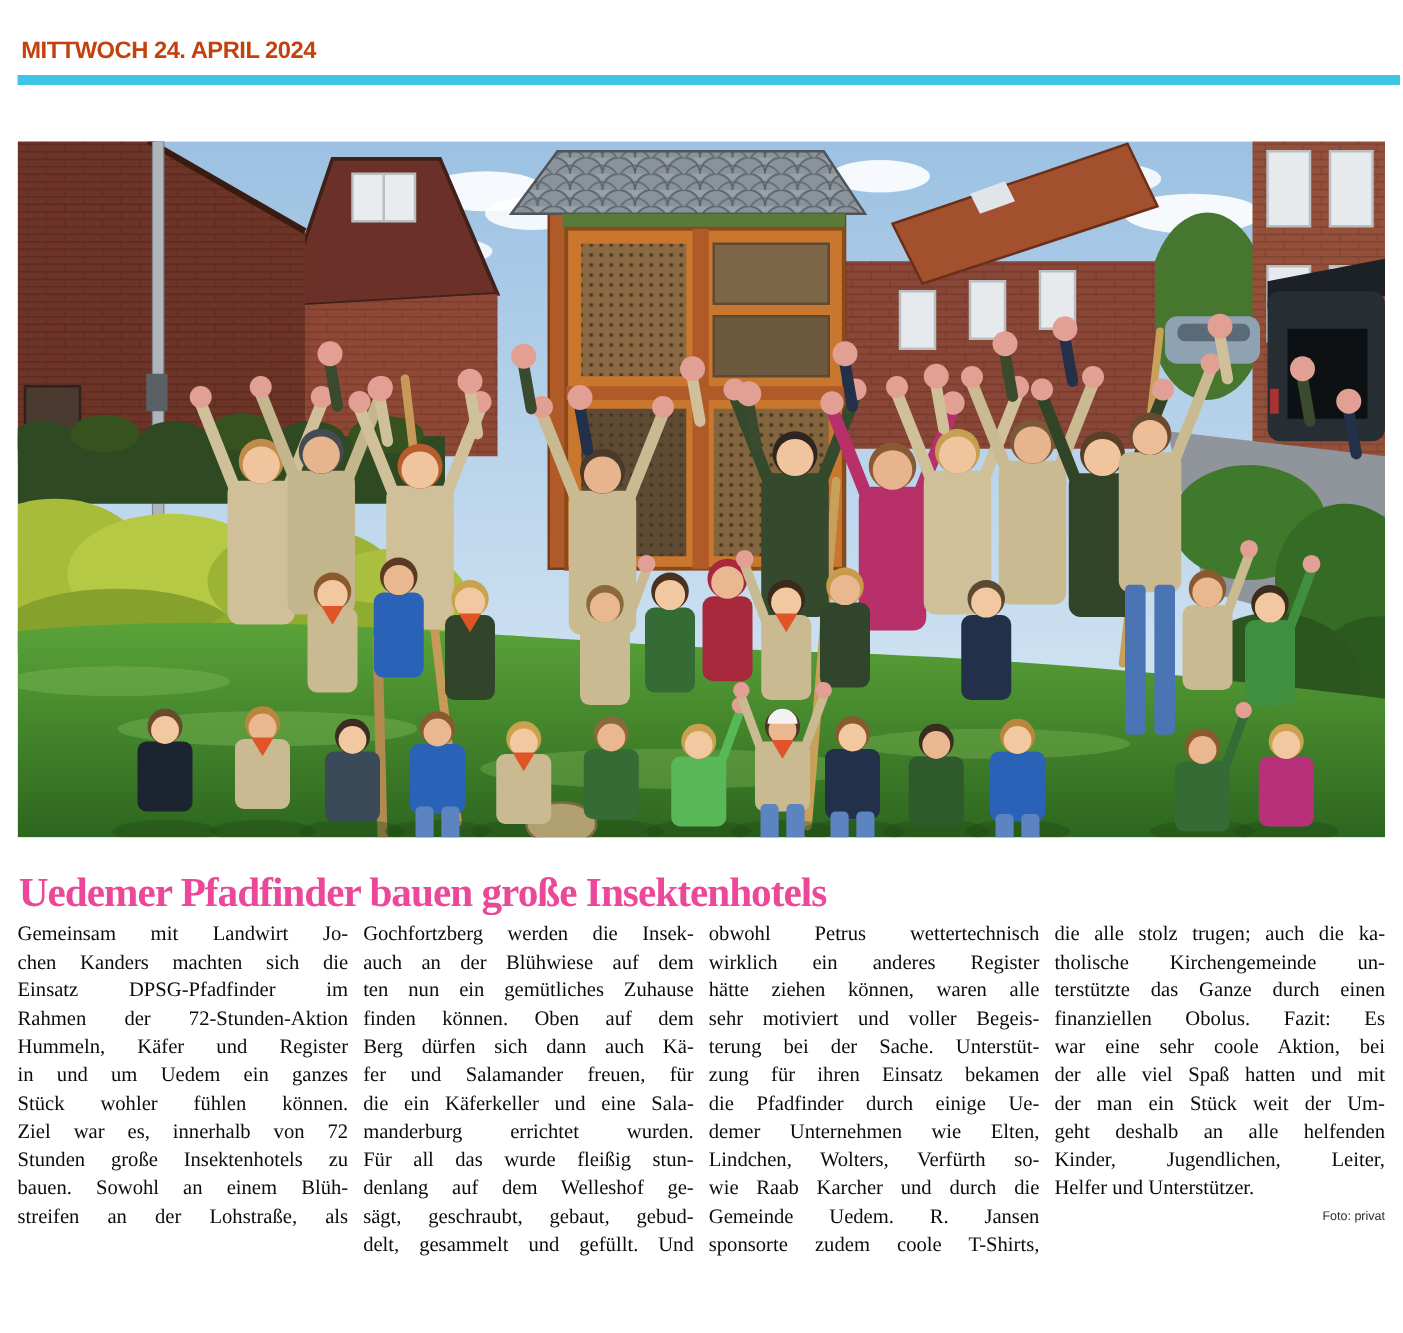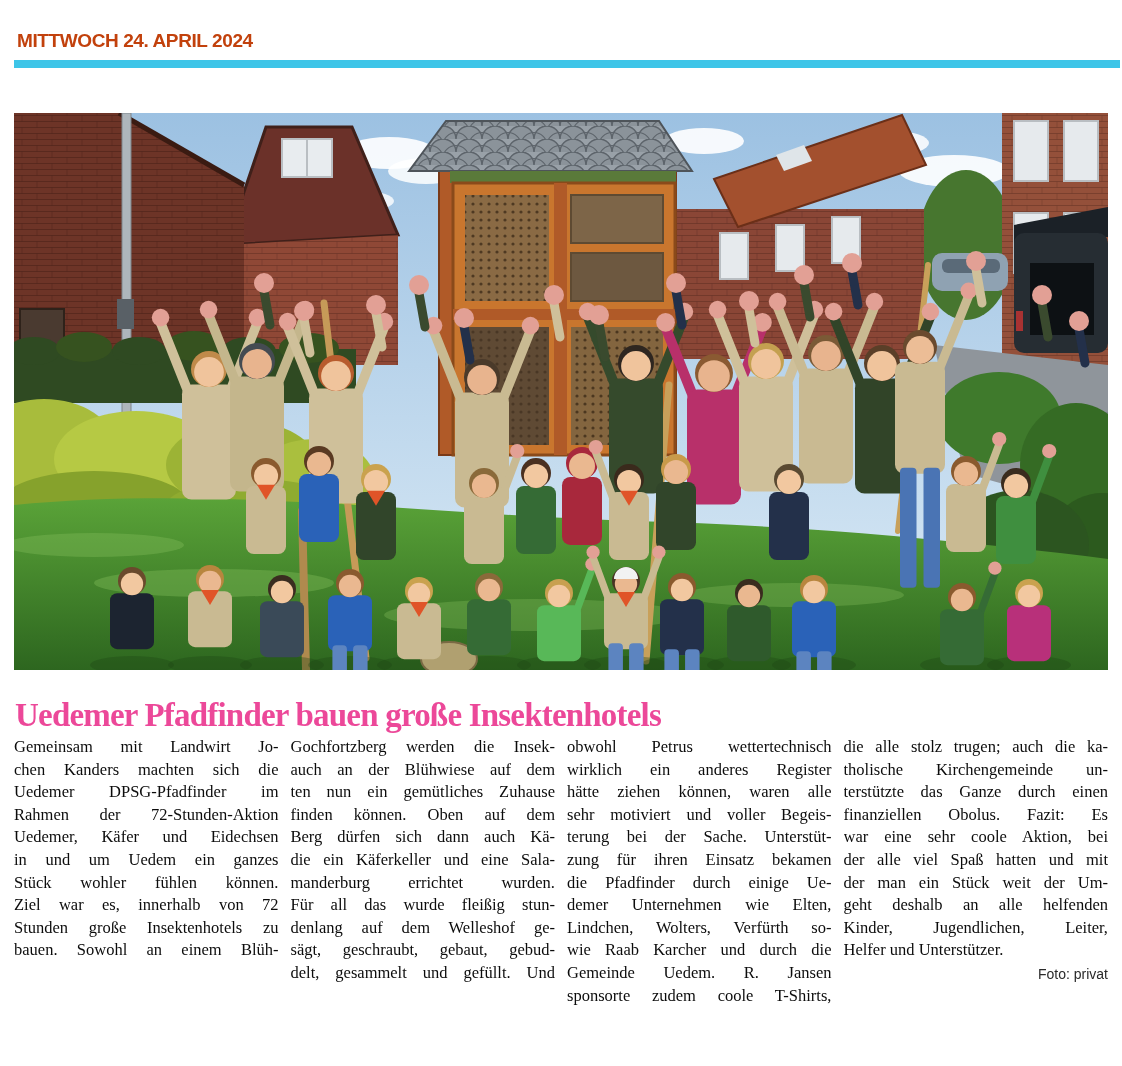--- a/index.html
+++ b/index.html
@@ -13,21 +13,21 @@
   .photo svg{display:block;width:100%;height:100%;}
   .headline{position:absolute;left:15px;top:672px;width:1092px;
             font-family:"Liberation Serif",serif;font-weight:bold;font-size:33px;
             line-height:42px;letter-spacing:-0.8px;color:#ec4899;white-space:nowrap;}
   .cols{position:absolute;left:14px;top:736px;width:1094px;
         display:grid;grid-template-columns:repeat(4,1fr);column-gap:12px;}
   .col{min-width:0;}
   .tl{font-size:16.5px;line-height:22.6px;text-align:justify;text-align-last:justify;
       white-space:nowrap;overflow:hidden;color:#0c0c0c;}
   .tl.noj{text-align-last:left;}
-  .credit{font-family:"Liberation Sans",sans-serif;font-size:14px;line-height:22px;
+  .credit{font-family:"Liberation Sans",sans-serif;font-size:10px;line-height:22px;
           text-align:right;color:#2a2a2a;margin-top:1px;}
 </style>
 </head>
 <body>
 
 <div class="page">
 
   <div class="date">MITTWOCH 24. APRIL 2024</div>
   <div class="rule" style="background-color: rgb(62, 197, 232);"></div>
 
@@ -474,35 +474,37 @@
         </g>
     </svg>
   </div>
 
   <h1 class="headline">Uedemer Pfadfinder bauen große Insektenhotels</h1>
 
   <div class="cols">
     <div class="col">
         <div class="tl">Gemeinsam mit Landwirt Jo-</div>
         <div class="tl">chen Kanders machten sich die</div>
-        <div class="tl">Uedemer DPSG-Pfadfinder im</div>
+        <div class="tl">Einsatz DPSG-Pfadfinder im</div>
         <div class="tl">Rahmen der 72-Stunden-Aktion</div>
-        <div class="tl">Uedemer, Käfer und Eidechsen</div>
+        <div class="tl">Hummeln, Käfer und Register</div>
         <div class="tl">in und um Uedem ein ganzes</div>
         <div class="tl">Stück wohler fühlen können.</div>
         <div class="tl">Ziel war es, innerhalb von 72</div>
         <div class="tl">Stunden große Insektenhotels zu</div>
         <div class="tl">bauen. Sowohl an einem Blüh-</div>
+        <div class="tl">streifen an der Lohstraße, als</div>
       </div>
     <div class="col">
         <div class="tl">Gochfortzberg werden die Insek-</div>
         <div class="tl">auch an der Blühwiese auf dem</div>
         <div class="tl">ten nun ein gemütliches Zuhause</div>
         <div class="tl">finden können. Oben auf dem</div>
         <div class="tl">Berg dürfen sich dann auch Kä-</div>
+        <div class="tl">fer und Salamander freuen, für</div>
         <div class="tl">die ein Käferkeller und eine Sala-</div>
         <div class="tl">manderburg errichtet wurden.</div>
         <div class="tl">Für all das wurde fleißig stun-</div>
         <div class="tl">denlang auf dem Welleshof ge-</div>
         <div class="tl">sägt, geschraubt, gebaut, gebud-</div>
         <div class="tl">delt, gesammelt und gefüllt. Und</div>
       </div>
     <div class="col">
         <div class="tl">obwohl Petrus wettertechnisch</div>
         <div class="tl">wirklich ein anderes Register</div>

